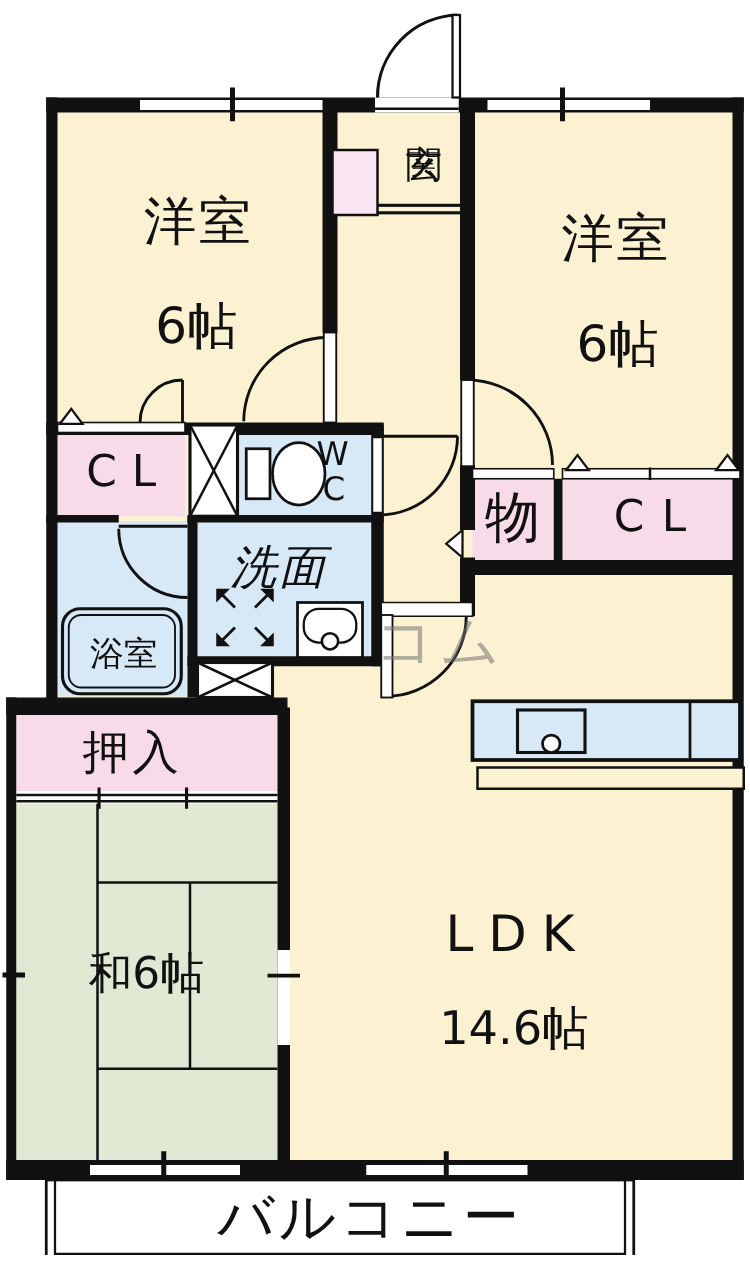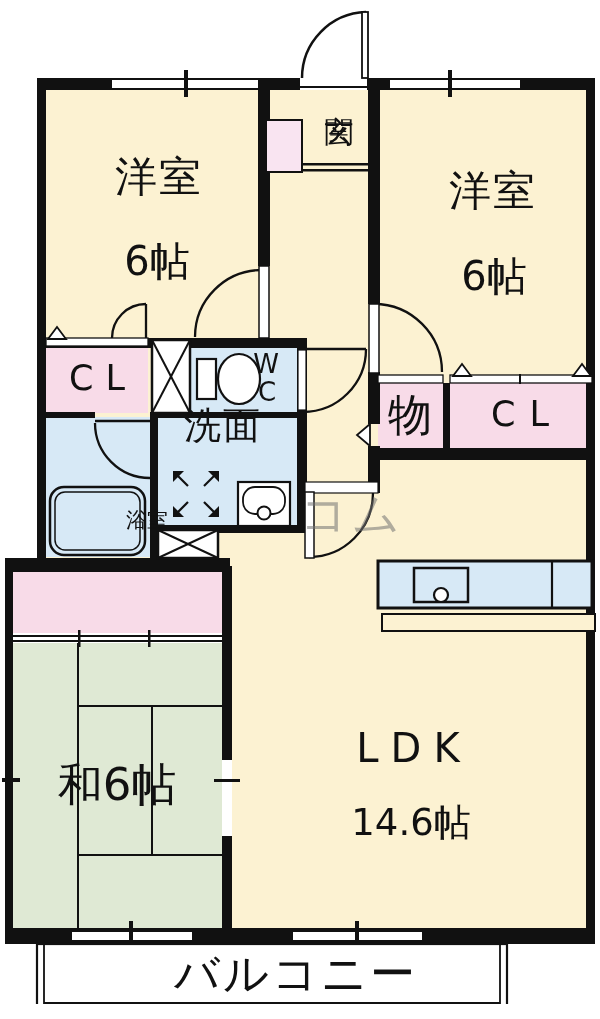--- a/index.html
+++ b/index.html
@@ -11,24 +11,24 @@
   .lbl-b1s{left:157px;top:241px;font-size:40px;}
   .lbl-b2t{left:493px;top:170px;font-size:42px;letter-spacing:2px;}
   .lbl-b2s{left:494px;top:256px;font-size:40px;}
   .lbl-genkan{left:339px;top:92px;font-size:29px;transform:translateX(-50%);
               writing-mode:vertical-rl;letter-spacing:4px;line-height:1;}
   .lbl-wcw{left:266px;top:351px;font-size:26px;}
   .lbl-wcc{left:267px;top:379px;font-size:26px;}
   .lbl-cll{left:103px;top:361px;font-size:35px;letter-spacing:12px;}
   .lbl-clr{left:527px;top:397px;font-size:35px;letter-spacing:14px;}
   .lbl-mono{left:410px;top:393px;font-size:44px;}
-  .lbl-senmen{left:223px;top:407px;font-size:37px;letter-spacing:2px;}
-  .lbl-bath{left:99px;top:510px;font-size:21px;margin-left:48px;}
+  .lbl-senmen{left:223px;top:435px;font-size:37px;letter-spacing:2px;font-style:italic;}
+  .lbl-bath{left:99px;top:510px;font-size:27px;}
   .lbl-oshi{left:106px;top:583px;font-size:37px;letter-spacing:3px;}
-  .lbl-washitsu{left:117px;top:762px;font-size:45px;}
+  .lbl-washitsu{left:117px;top:762px;font-size:35px;}
   .lbl-ldk{left:414px;top:716px;font-size:40px;letter-spacing:12px;margin-top:12px;}
   .lbl-ldks{left:411px;top:804px;font-size:37px;}
   .lbl-balc{left:296px;top:951px;font-size:45px;letter-spacing:3px;}
   .lbl-wm{left:352px;top:490px;font-size:47px;color:#737373;opacity:.55;letter-spacing:4px;}
 </style>
 </head>
 <body>
 
 <div id="plan">
 <svg width="600" height="1019" viewBox="0 0 600 1019">
@@ -205,18 +205,19 @@
   <div class="lbl lbl-b2t">洋室</div>
   <div class="lbl lbl-b2s">6帖</div>
   <div class="lbl lbl-genkan">玄関</div>
   <div class="lbl lbl-wcw">W</div>
   <div class="lbl lbl-wcc">C</div>
   <div class="lbl lbl-cll">CL</div>
   <div class="lbl lbl-clr">CL</div>
   <div class="lbl lbl-mono">物</div>
   <div class="lbl lbl-senmen">洗面</div>
   <div class="lbl lbl-bath">浴室</div>
+  <div class="lbl lbl-oshi">押入</div>
   <div class="lbl lbl-washitsu">和6帖</div>
   <div class="lbl lbl-ldk">LDK</div>
   <div class="lbl lbl-ldks">14.6帖</div>
   <div class="lbl lbl-balc">バルコニー</div>
   <div class="lbl lbl-wm">コム</div>
 </div>
 
 </body></html>

